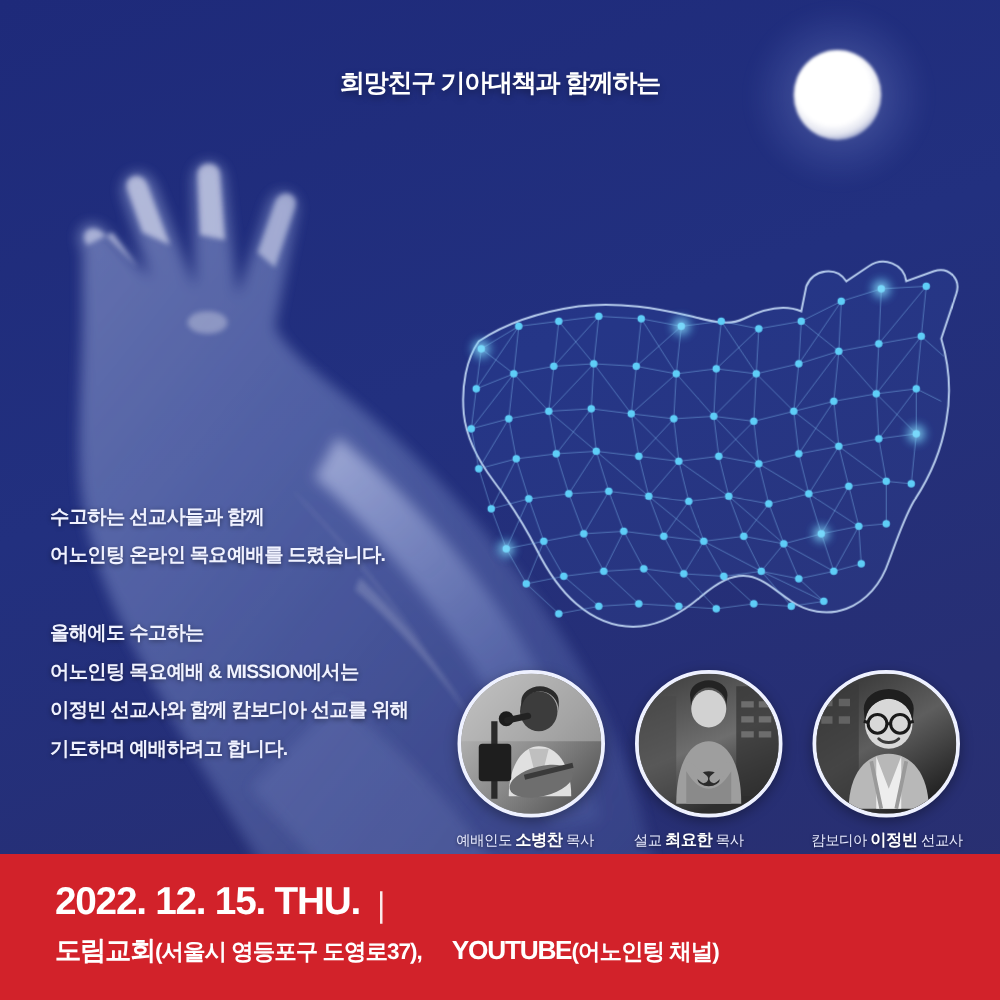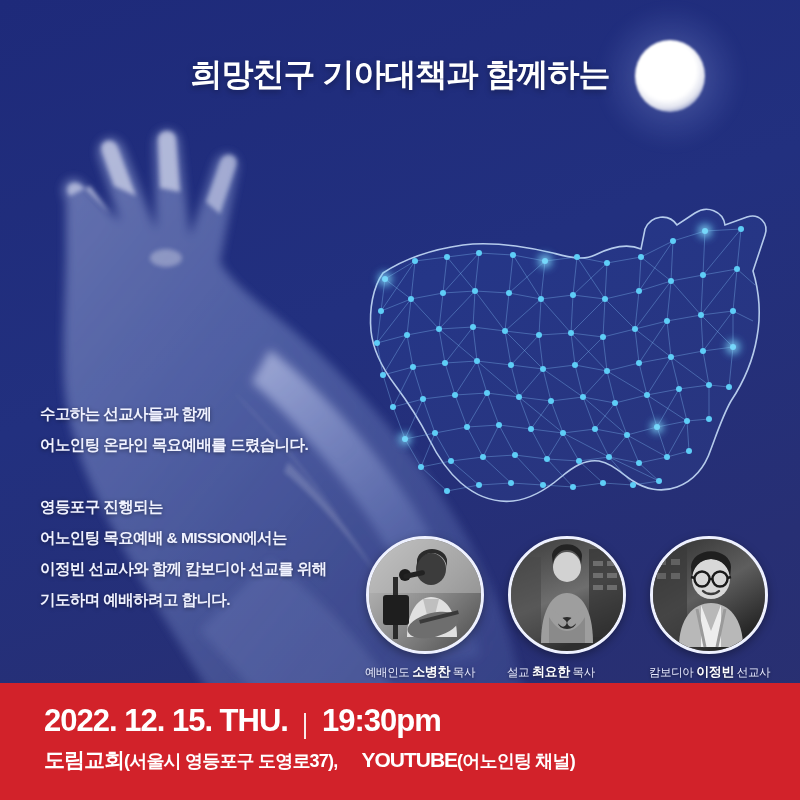--- a/index.html
+++ b/index.html
@@ -22,21 +22,21 @@
   }
   
   .figure{position:absolute;left:-30px;top:90px;width:560px;height:620px;opacity:.85;}
   .figure svg{width:100%;height:100%;display:block;}
   
   .mapwrap{position:absolute;left:355px;top:195px;width:445px;height:360px;}
   .mapwrap svg{width:100%;height:100%;display:block;}
   
   .subtitle{
     position:absolute;left:0;top:53px;width:800px;text-align:center;
-    color:#ffffff;font-size:32px;font-weight:bold;letter-spacing:-1px;
+    color:#ffffff;font-size:20px;font-weight:bold;letter-spacing:-1px;
     text-shadow:0 2px 6px rgba(0,0,0,.35);
   }
   .title{
     position:absolute;left:0;top:112px;width:800px;text-align:center;
     font-size:50px;font-weight:bold;letter-spacing:-2px;white-space:nowrap;
     color:#e3c48c;text-shadow:0 3px 10px rgba(0,0,0,.40);
   }
   .title .mission{font-weight:normal;letter-spacing:0px;}
   
   .copy{position:absolute;left:40px;top:398px;width:330px;}
@@ -301,21 +301,21 @@
       </g>
     </svg>
   </div>
 
   <div class="subtitle">희망친구 기아대책과 함께하는</div>
 
   <div class="copy">
     <p>수고하는 선교사들과 함께</p>
     <p>어노인팅 온라인 목요예배를 드렸습니다.</p>
     <div class="gap"></div>
-    <p>영등포구 진행되는</p>
+    <p>올해에도 수고하는</p>
     <p>어노인팅 목요예배 &amp; MISSION에서는</p>
     <p>이정빈 선교사와 함께 캄보디아 선교를 위해</p>
     <p>기도하며 예배하려고 합니다.</p>
   </div>
 
   <div class="people">
 
     <div class="person p1">
       <div class="photo">
         <svg viewBox="0 0 112 112">
@@ -421,21 +421,20 @@
         <b>이정빈</b>
         <span>선교사</span>
       </div>
     </div>
   </div>
 
   <div class="footer">
     <div class="fdate">
       <span>2022. 12. 15. THU.</span>
       <span class="sep"></span>
-      <span>19:30pm</span>
     </div>
     <div class="fsub">
       <span class="big">도림교회</span>
       <span class="small">(서울시 영등포구 도영로37),</span>
       <span class="spacer"></span>
       <span class="big">YOUTUBE</span>
       <span class="small">(어노인팅 채널)</span>
     </div>
 
   </div>

